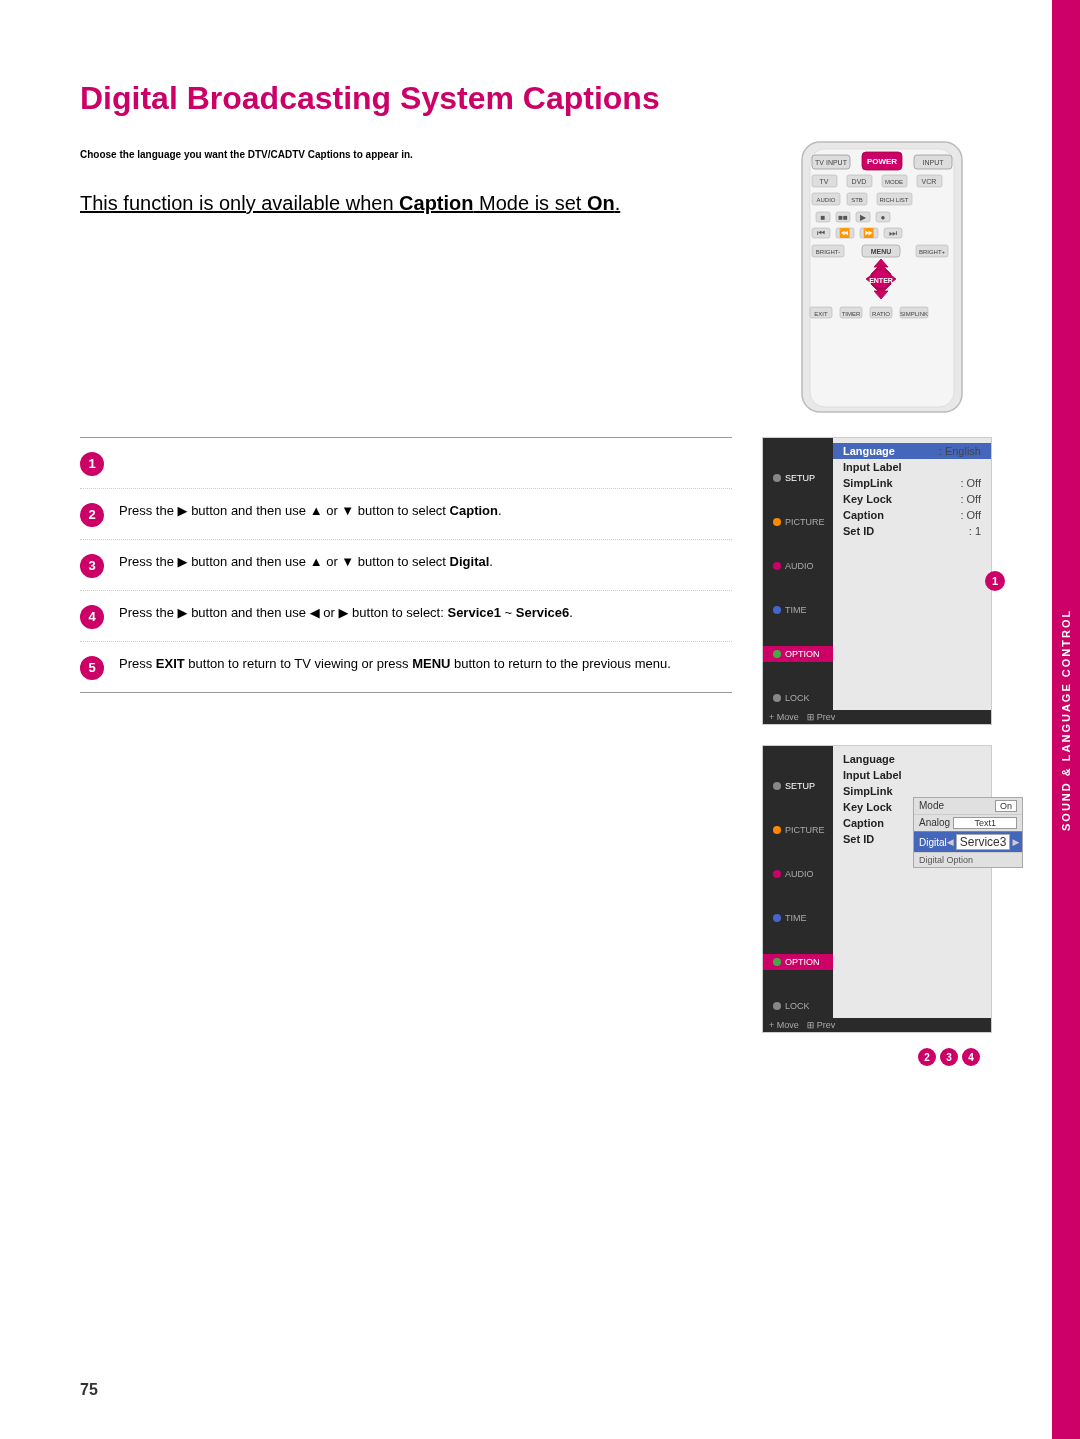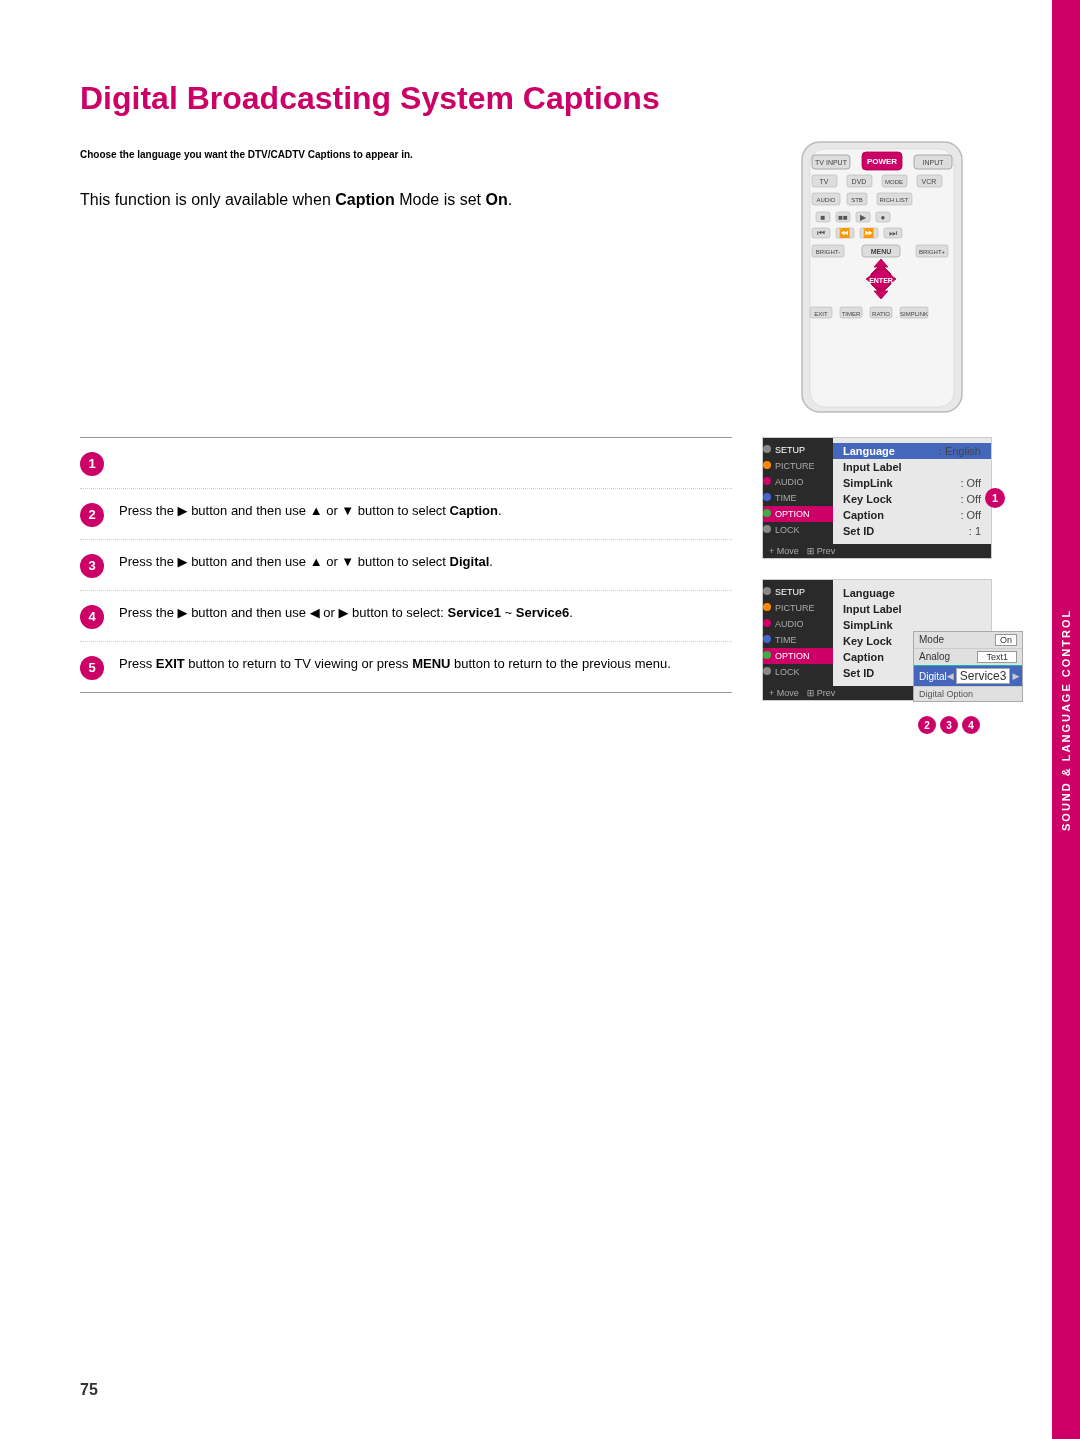--- a/index.html
+++ b/index.html
@@ -52,23 +52,24 @@
     }
 
     .subtitle {
       font-size: 10px;
       font-weight: bold;
       margin-bottom: 25px;
       line-height: 1.5;
     }
 
     .caption-note {
-      font-size: 16px;
+      font-size: 20px;
       margin-bottom: 26px;
       line-height: 1.6;
+      text-decoration: underline;
     }
 
     .caption-note strong {
       font-weight: bold;
     }
 
     .top-section {
       display: flex;
       gap: 40px;
       margin-bottom: 20px;
@@ -162,24 +163,26 @@
     }
 
     .menu-left-col {
       background: #2a2a2a;
       width: 70px;
       padding: 4px 0;
     }
 
     .menu-left-col .menu-item {
       display: flex;
-      padding: 3px 0;
+      align-items: center;
+      padding: 3px 10px;
       color: #aaa;
       font-size: 9px;
       gap: 4px;
+      margin-top: 28px;
     }
 
     .menu-left-col .menu-item.active {
       color: white;
     }
 
     .menu-left-col .menu-item.highlighted {
       background: #cc0066;
       color: white;
     }
@@ -538,21 +541,21 @@
               <div class="menu-right-row" style="position:relative;">
                 <span class="label">Key Lock</span>
 
                 <div style="position:absolute; left:70px; top:-2px; background:#e0e0e0; border:1px solid #aaa; width:110px; font-size:10px; z-index:10;">
                   <div style="display:flex; justify-content:space-between; padding:2px 5px; border-bottom:1px solid #ccc;">
                     <span>Mode</span>
                     <span style="background:white; border:1px solid #999; padding:0 4px; font-size:9px;">On</span>
                   </div>
                   <div style="display:flex; justify-content:space-between; padding:2px 5px; border-bottom:1px solid #14b8a6;">
                     <span>Analog</span>
-                    <span style="background:white; border:1px solid #999; padding:0 8px; font-size:9px;">Text1</span>
+                    <span style="background:white; border:1px solid #999; padding:0 20px; font-size:9px;">Text1</span>
                   </div>
                   <div style="display:flex; justify-content:space-between; align-items:center; padding:2px 5px; border-bottom:1px solid #ccc; background:#4466bb; color:white;">
                     <span>Digital</span>
                     <span style="display:flex; align-items:center; gap:2px;">
                       <span style="color:#ccc; font-size:9px;">◀</span>
                       <span style="background:white; color:#333; border:1px solid #aaa; padding:0 3px; font-size:12px;">Service3</span>
                       <span style="color:#ccc; font-size:9px;">▶</span>
                     </span>
                   </div>
                   <div style="padding:2px 5px; color:#555; font-size:9px;">Digital Option</div>

